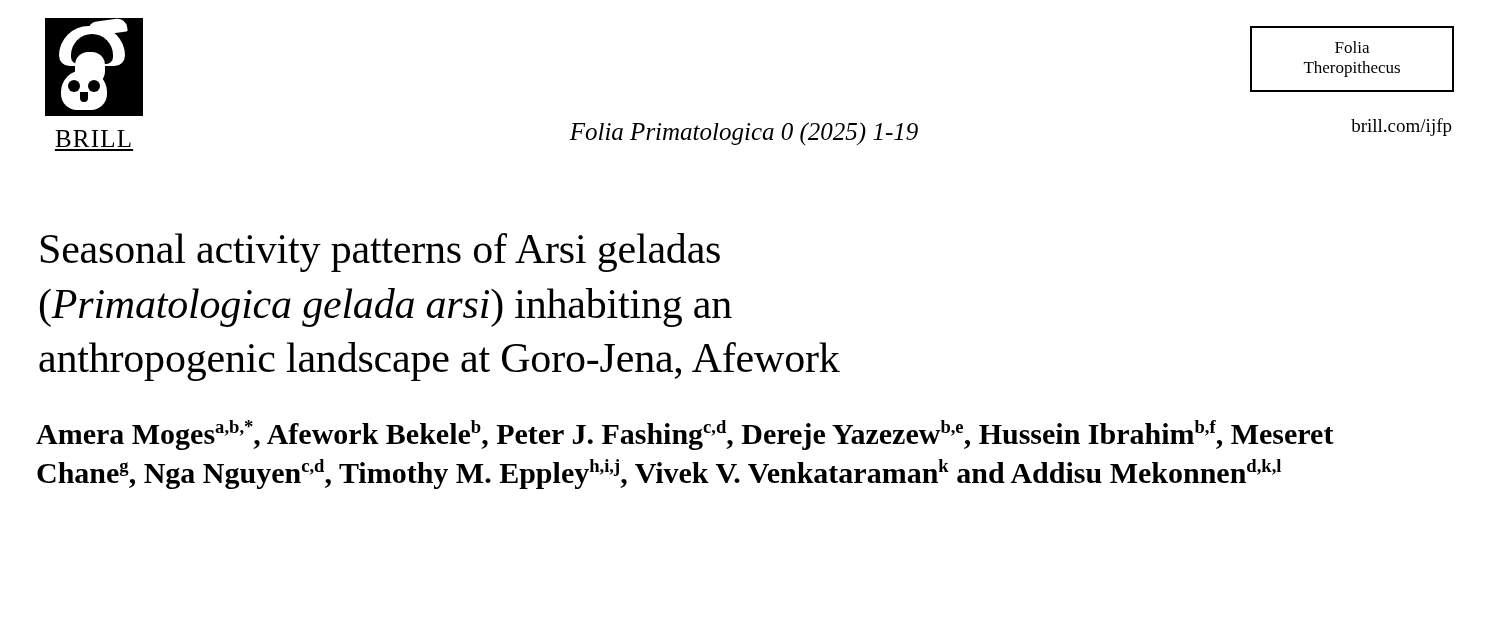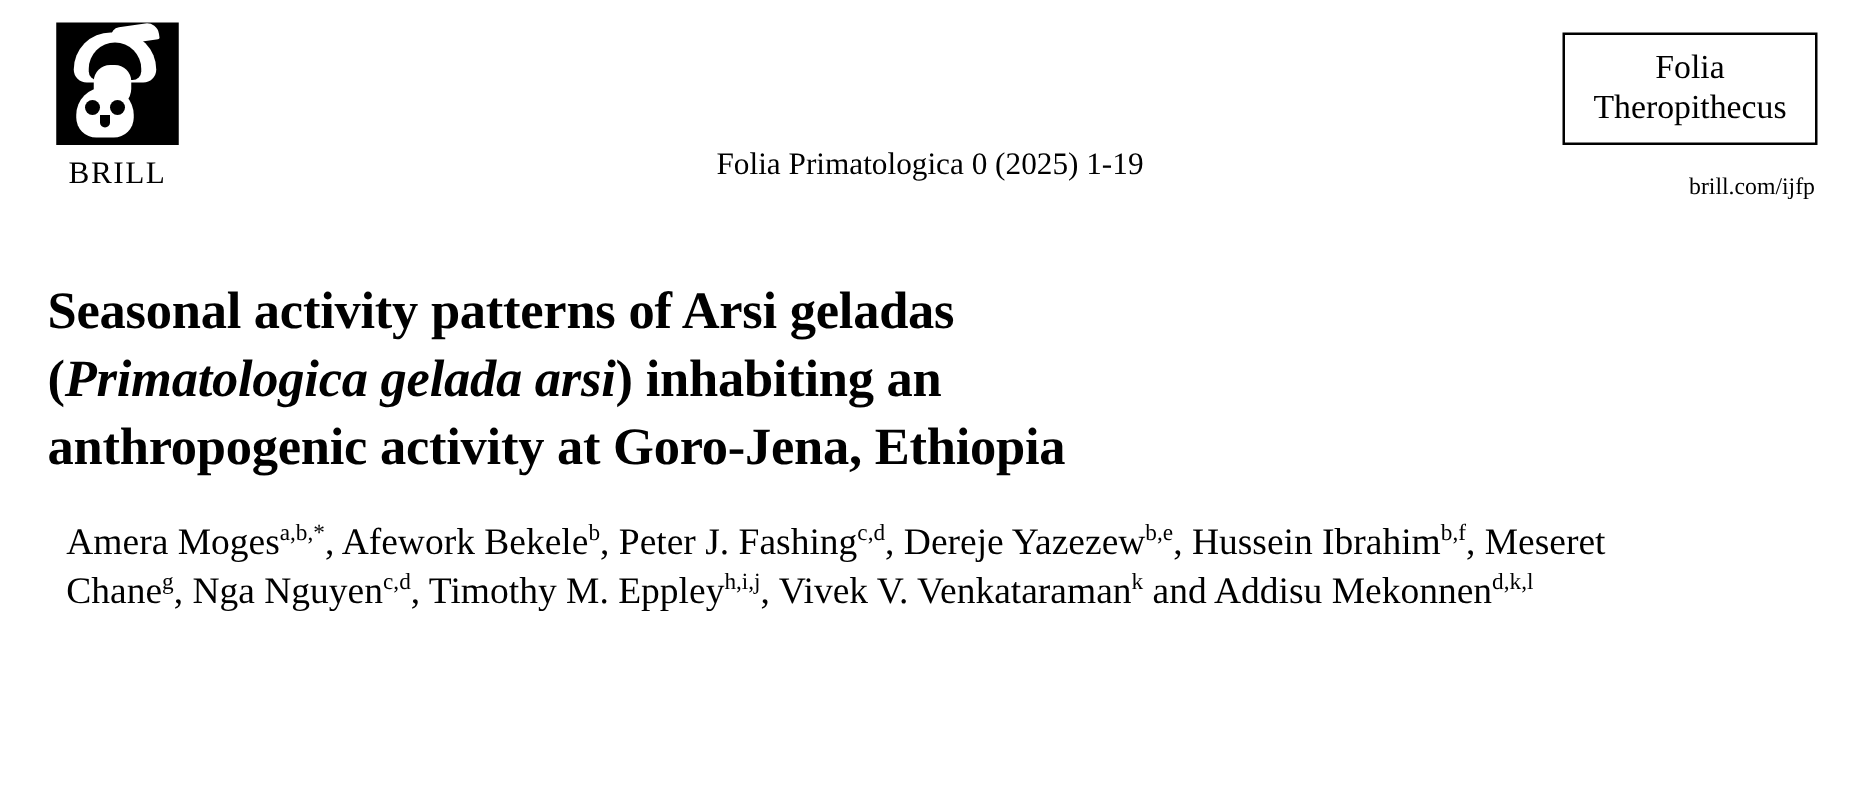--- a/index.html
+++ b/index.html
@@ -20,20 +20,21 @@
     height: 160px;
     padding: 18px 34px 0 38px;
   }
 
   .brill-block {
     position: absolute;
     left: 38px;
     top: 18px;
     width: 112px;
     text-align: center;
+    text-decoration: underline;
   }
   .brill-mark {
     width: 98px;
     height: 98px;
     background: #000000;
     margin: 0 auto;
     position: relative;
     overflow: hidden;
   }
   
@@ -109,59 +110,61 @@
     letter-spacing: 1.2px;
     font-family: "Liberation Serif", serif;
   }
 
   .journal-line {
     position: absolute;
     left: 0;
     right: 0;
     top: 118px;
     text-align: center;
+    font-style: italic;
     font-size: 25px;
   }
 
   .masthead {
     position: absolute;
     right: 34px;
     top: 26px;
     width: 204px;
     text-align: center;
   }
   .masthead-box {
     border: 2px solid #000000;
     padding: 10px 6px 12px;
     line-height: 1.18;
-    font-size: 27px;
+    font-size: 17px;
   }
   .masthead-url {
     margin-top: 23px;
     font-size: 19px;
     text-align: right;
     padding-right: 2px;
   }
 
   
   .title {
     margin: 62px 38px 0 38px;
-    font-weight: bold;
+    font-weight: normal;
     font-size: 42px;
     line-height: 1.30;
     letter-spacing: -0.2px;
   }
   .title .sp-italic { font-style: italic; }
 
   
   .authors {
-    margin: 28px 38px 0 53px;
+    margin: 28px 38px 0 36px;
     font-size: 30px;
     line-height: 1.32;
     max-width: 1330px;
+    font-weight: bold;
   }
   sup {
     font-size: 0.62em;
     vertical-align: super;
     line-height: 0;
   }
 </style>
 </head>
 <body>
 
@@ -189,16 +192,16 @@
       <div>Theropithecus</div>
     </div>
     <div class="masthead-url">brill.com/ijfp</div>
   </div>
 
 </div>
 
 <h1 class="title">
   <span>Seasonal activity patterns of Arsi geladas</span><br>
   <span>(</span><span class="sp-italic">Primatologica gelada arsi</span><span>) inhabiting an</span><br>
-  <span>anthropogenic activity at Goro-Jena, Ethiopia</span>
+  <span>anthropogenic landscape at Goro-Jena, Afework</span>
 </h1>
 
 <div class="authors"><span>Amera Moges</span><sup>a,b,*</sup><span>, </span><span>Afework Bekele</span><sup>b</sup><span>, </span><span>Peter J. Fashing</span><sup>c,d</sup><span>, </span><span>Dereje Yazezew</span><sup>b,e</sup><span>, </span><span>Hussein Ibrahim</span><sup>b,f</sup><span>, </span><span>Meseret Chane</span><sup>g</sup><span>, </span><span>Nga Nguyen</span><sup>c,d</sup><span>, </span><span>Timothy M. Eppley</span><sup>h,i,j</sup><span>, </span><span>Vivek V. Venkataraman</span><sup>k</sup><span> and </span><span>Addisu Mekonnen</span><sup>d,k,l</sup></div>
 
 </body></html>

